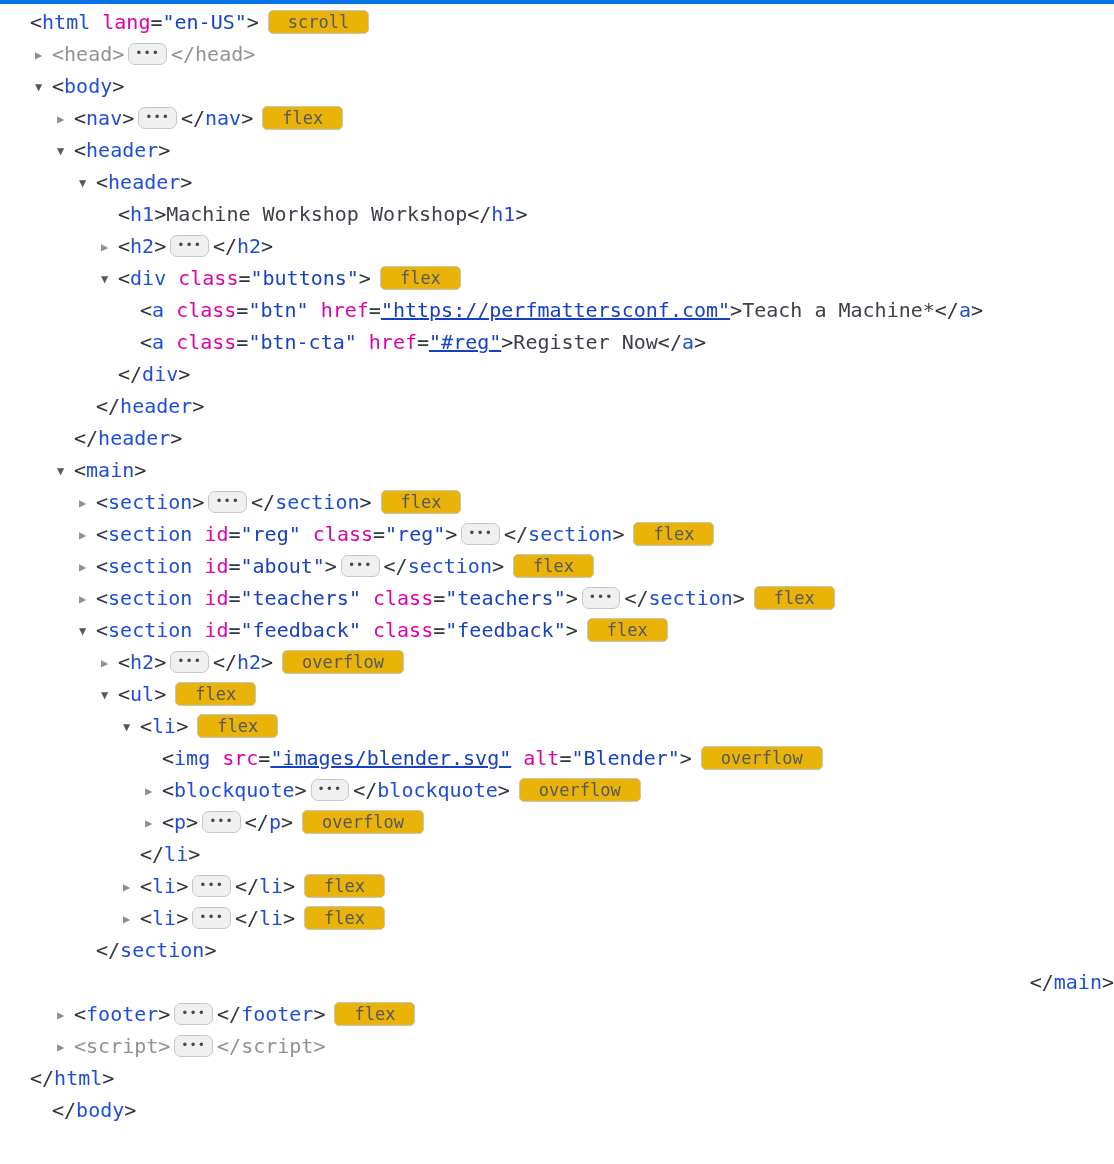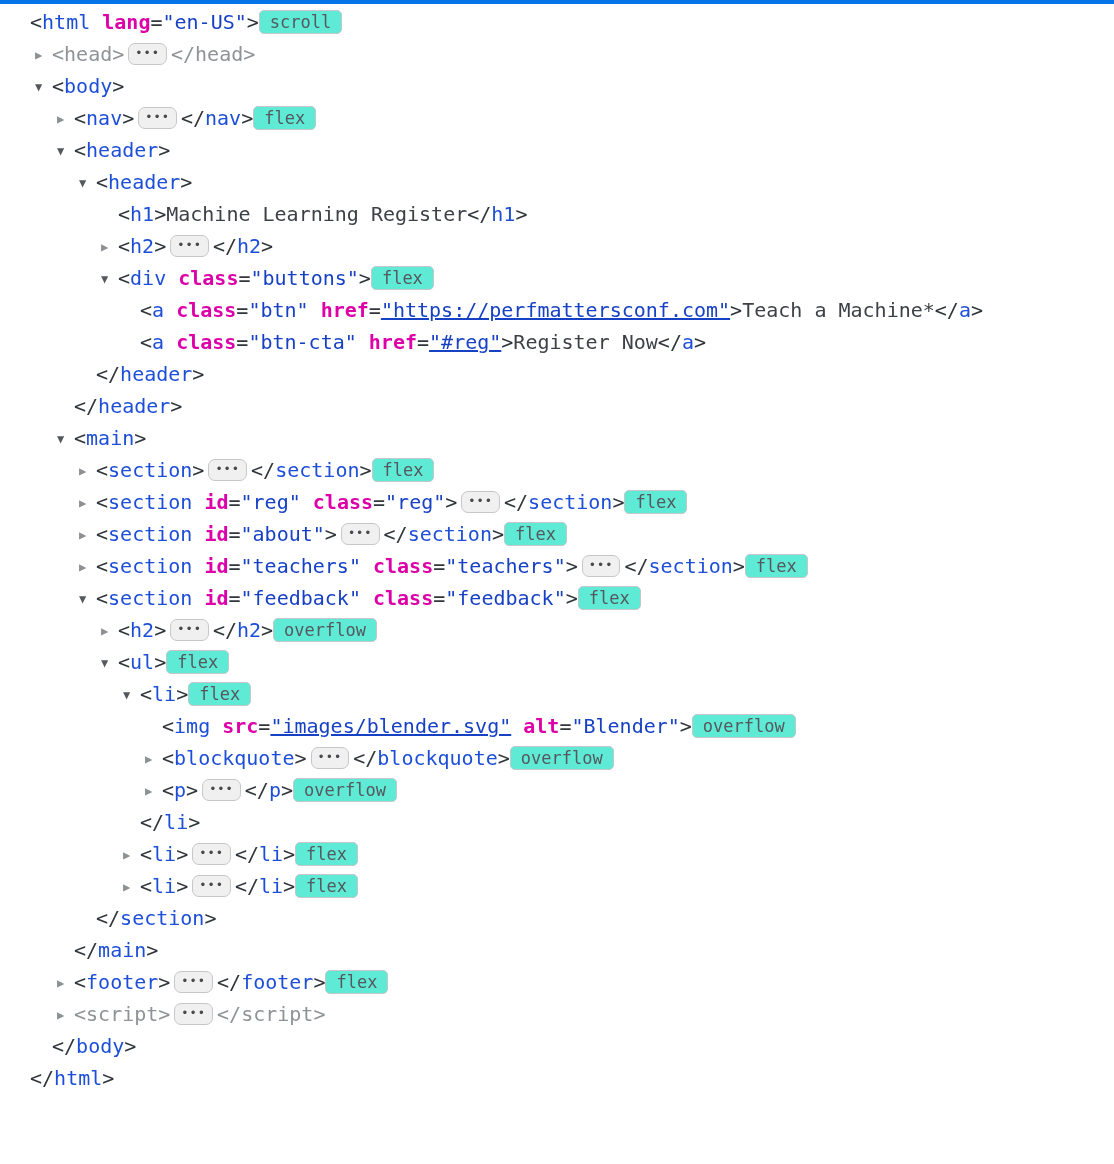--- a/index.html
+++ b/index.html
@@ -21,21 +21,21 @@
     flex: none;
     width: 17px;
     font-size: 12px;
     color: #8c8f93;
     line-height: 1;
     padding-top: 2px;
   }
   .arrow.expanded { color: #55585c; }
   .tk-bracket { color: #30353b; }
   .tk-tag  { color: #1d4ed8; }
-  .tk-attr { color: #dd00a9; font-weight: bold; }
+  .tk-attr { color: #dd00a9; }
   .tk-val  { color: #1741c4; }
   .tk-val.link { text-decoration: underline; }
   .tk-text { color: #3d4047; }
   .row.muted .tk-bracket, .row.muted .tk-tag { color: #8f9296; }
   .pill {
     flex: none;
     display: inline-block;
     background: #f0f0f1;
     border: 1px solid #c6c7c9;
     border-radius: 7px;
@@ -45,62 +45,64 @@
     margin: 0 4px;
     font-size: 12px;
     letter-spacing: 1px;
     color: #47494d;
   }
   .badge {
     flex: none;
     display: inline-block;
     border: 1px solid #c4c6c8;
     border-radius: 5px;
-    background: #5eead4;
+    background: #eab308;
     color: #55595f;
     font-size: 17px;
     line-height: 22px;
     height: 22px;
-    padding: 0 10px;
+    padding: 0 19px;
+    margin-left: 9px;
   }
 </style>
 </head>
 <body>
 
 <div class="inspector">
   <div class="topbar" style="background: rgb(6, 115, 230);"></div>
   <div class="tree">
       <div class="row" style="padding-left: 13px;"><span class="arrow"></span><span><span class="tk-bracket">&lt;</span><span class="tk-tag">html</span><span class="tk-bracket"> </span><span class="tk-attr">lang</span><span class="tk-bracket">=</span><span class="tk-val">"en-US"</span><span class="tk-bracket">&gt;</span></span><span class="badge">scroll</span></div>
       <div class="row muted" style="padding-left: 35px;"><span class="arrow">▶</span><span><span class="tk-bracket">&lt;</span><span class="tk-tag">head</span><span class="tk-bracket">&gt;</span></span><span class="pill">•••</span><span><span class="tk-bracket">&lt;/</span><span class="tk-tag">head</span><span class="tk-bracket">&gt;</span></span></div>
       <div class="row" style="padding-left: 35px;"><span class="arrow expanded">▼</span><span><span class="tk-bracket">&lt;</span><span class="tk-tag">body</span><span class="tk-bracket">&gt;</span></span></div>
       <div class="row" style="padding-left: 57px;"><span class="arrow">▶</span><span><span class="tk-bracket">&lt;</span><span class="tk-tag">nav</span><span class="tk-bracket">&gt;</span></span><span class="pill">•••</span><span><span class="tk-bracket">&lt;/</span><span class="tk-tag">nav</span><span class="tk-bracket">&gt;</span></span><span class="badge">flex</span></div>
       <div class="row" style="padding-left: 57px;"><span class="arrow expanded">▼</span><span><span class="tk-bracket">&lt;</span><span class="tk-tag">header</span><span class="tk-bracket">&gt;</span></span></div>
       <div class="row" style="padding-left: 79px;"><span class="arrow expanded">▼</span><span><span class="tk-bracket">&lt;</span><span class="tk-tag">header</span><span class="tk-bracket">&gt;</span></span></div>
-      <div class="row" style="padding-left: 101px;"><span class="arrow"></span><span><span class="tk-bracket">&lt;</span><span class="tk-tag">h1</span><span class="tk-bracket">&gt;</span></span><span class="tk-text">Machine Learning Register</span><span><span class="tk-bracket">&lt;/</span><span class="tk-tag">h1</span><span class="tk-bracket">&gt;</span></span></div>
+      <div class="row" style="padding-left: 101px;"><span class="arrow"></span><span><span class="tk-bracket">&lt;</span><span class="tk-tag">h1</span><span class="tk-bracket">&gt;</span></span><span class="tk-text">Machine Workshop Workshop</span><span><span class="tk-bracket">&lt;/</span><span class="tk-tag">h1</span><span class="tk-bracket">&gt;</span></span></div>
       <div class="row" style="padding-left: 101px;"><span class="arrow">▶</span><span><span class="tk-bracket">&lt;</span><span class="tk-tag">h2</span><span class="tk-bracket">&gt;</span></span><span class="pill">•••</span><span><span class="tk-bracket">&lt;/</span><span class="tk-tag">h2</span><span class="tk-bracket">&gt;</span></span></div>
       <div class="row" style="padding-left: 101px;"><span class="arrow expanded">▼</span><span><span class="tk-bracket">&lt;</span><span class="tk-tag">div</span><span class="tk-bracket"> </span><span class="tk-attr">class</span><span class="tk-bracket">=</span><span class="tk-val">"buttons"</span><span class="tk-bracket">&gt;</span></span><span class="badge">flex</span></div>
       <div class="row" style="padding-left: 123px;"><span class="arrow"></span><span><span class="tk-bracket">&lt;</span><span class="tk-tag">a</span><span class="tk-bracket"> </span><span class="tk-attr">class</span><span class="tk-bracket">=</span><span class="tk-val">"btn"</span><span class="tk-bracket"> </span><span class="tk-attr">href</span><span class="tk-bracket">=</span><span class="tk-val link">"https://perfmattersconf.com"</span><span class="tk-bracket">&gt;</span></span><span class="tk-text">Teach a Machine*</span><span><span class="tk-bracket">&lt;/</span><span class="tk-tag">a</span><span class="tk-bracket">&gt;</span></span></div>
       <div class="row" style="padding-left: 123px;"><span class="arrow"></span><span><span class="tk-bracket">&lt;</span><span class="tk-tag">a</span><span class="tk-bracket"> </span><span class="tk-attr">class</span><span class="tk-bracket">=</span><span class="tk-val">"btn-cta"</span><span class="tk-bracket"> </span><span class="tk-attr">href</span><span class="tk-bracket">=</span><span class="tk-val link">"#reg"</span><span class="tk-bracket">&gt;</span></span><span class="tk-text">Register Now</span><span><span class="tk-bracket">&lt;/</span><span class="tk-tag">a</span><span class="tk-bracket">&gt;</span></span></div>
+      <div class="row" style="padding-left: 101px;"><span class="arrow"></span><span><span class="tk-bracket">&lt;/</span><span class="tk-tag">div</span><span class="tk-bracket">&gt;</span></span></div>
       <div class="row" style="padding-left: 79px;"><span class="arrow"></span><span><span class="tk-bracket">&lt;/</span><span class="tk-tag">header</span><span class="tk-bracket">&gt;</span></span></div>
       <div class="row" style="padding-left: 57px;"><span class="arrow"></span><span><span class="tk-bracket">&lt;/</span><span class="tk-tag">header</span><span class="tk-bracket">&gt;</span></span></div>
       <div class="row" style="padding-left: 57px;"><span class="arrow expanded">▼</span><span><span class="tk-bracket">&lt;</span><span class="tk-tag">main</span><span class="tk-bracket">&gt;</span></span></div>
       <div class="row" style="padding-left: 79px;"><span class="arrow">▶</span><span><span class="tk-bracket">&lt;</span><span class="tk-tag">section</span><span class="tk-bracket">&gt;</span></span><span class="pill">•••</span><span><span class="tk-bracket">&lt;/</span><span class="tk-tag">section</span><span class="tk-bracket">&gt;</span></span><span class="badge">flex</span></div>
       <div class="row" style="padding-left: 79px;"><span class="arrow">▶</span><span><span class="tk-bracket">&lt;</span><span class="tk-tag">section</span><span class="tk-bracket"> </span><span class="tk-attr">id</span><span class="tk-bracket">=</span><span class="tk-val">"reg"</span><span class="tk-bracket"> </span><span class="tk-attr">class</span><span class="tk-bracket">=</span><span class="tk-val">"reg"</span><span class="tk-bracket">&gt;</span></span><span class="pill">•••</span><span><span class="tk-bracket">&lt;/</span><span class="tk-tag">section</span><span class="tk-bracket">&gt;</span></span><span class="badge">flex</span></div>
       <div class="row" style="padding-left: 79px;"><span class="arrow">▶</span><span><span class="tk-bracket">&lt;</span><span class="tk-tag">section</span><span class="tk-bracket"> </span><span class="tk-attr">id</span><span class="tk-bracket">=</span><span class="tk-val">"about"</span><span class="tk-bracket">&gt;</span></span><span class="pill">•••</span><span><span class="tk-bracket">&lt;/</span><span class="tk-tag">section</span><span class="tk-bracket">&gt;</span></span><span class="badge">flex</span></div>
       <div class="row" style="padding-left: 79px;"><span class="arrow">▶</span><span><span class="tk-bracket">&lt;</span><span class="tk-tag">section</span><span class="tk-bracket"> </span><span class="tk-attr">id</span><span class="tk-bracket">=</span><span class="tk-val">"teachers"</span><span class="tk-bracket"> </span><span class="tk-attr">class</span><span class="tk-bracket">=</span><span class="tk-val">"teachers"</span><span class="tk-bracket">&gt;</span></span><span class="pill">•••</span><span><span class="tk-bracket">&lt;/</span><span class="tk-tag">section</span><span class="tk-bracket">&gt;</span></span><span class="badge">flex</span></div>
       <div class="row" style="padding-left: 79px;"><span class="arrow expanded">▼</span><span><span class="tk-bracket">&lt;</span><span class="tk-tag">section</span><span class="tk-bracket"> </span><span class="tk-attr">id</span><span class="tk-bracket">=</span><span class="tk-val">"feedback"</span><span class="tk-bracket"> </span><span class="tk-attr">class</span><span class="tk-bracket">=</span><span class="tk-val">"feedback"</span><span class="tk-bracket">&gt;</span></span><span class="badge">flex</span></div>
       <div class="row" style="padding-left: 101px;"><span class="arrow">▶</span><span><span class="tk-bracket">&lt;</span><span class="tk-tag">h2</span><span class="tk-bracket">&gt;</span></span><span class="pill">•••</span><span><span class="tk-bracket">&lt;/</span><span class="tk-tag">h2</span><span class="tk-bracket">&gt;</span></span><span class="badge">overflow</span></div>
       <div class="row" style="padding-left: 101px;"><span class="arrow expanded">▼</span><span><span class="tk-bracket">&lt;</span><span class="tk-tag">ul</span><span class="tk-bracket">&gt;</span></span><span class="badge">flex</span></div>
       <div class="row" style="padding-left: 123px;"><span class="arrow expanded">▼</span><span><span class="tk-bracket">&lt;</span><span class="tk-tag">li</span><span class="tk-bracket">&gt;</span></span><span class="badge">flex</span></div>
       <div class="row" style="padding-left: 145px;"><span class="arrow"></span><span><span class="tk-bracket">&lt;</span><span class="tk-tag">img</span><span class="tk-bracket"> </span><span class="tk-attr">src</span><span class="tk-bracket">=</span><span class="tk-val link">"images/blender.svg"</span><span class="tk-bracket"> </span><span class="tk-attr">alt</span><span class="tk-bracket">=</span><span class="tk-val">"Blender"</span><span class="tk-bracket">&gt;</span></span><span class="badge">overflow</span></div>
       <div class="row" style="padding-left: 145px;"><span class="arrow">▶</span><span><span class="tk-bracket">&lt;</span><span class="tk-tag">blockquote</span><span class="tk-bracket">&gt;</span></span><span class="pill">•••</span><span><span class="tk-bracket">&lt;/</span><span class="tk-tag">blockquote</span><span class="tk-bracket">&gt;</span></span><span class="badge">overflow</span></div>
       <div class="row" style="padding-left: 145px;"><span class="arrow">▶</span><span><span class="tk-bracket">&lt;</span><span class="tk-tag">p</span><span class="tk-bracket">&gt;</span></span><span class="pill">•••</span><span><span class="tk-bracket">&lt;/</span><span class="tk-tag">p</span><span class="tk-bracket">&gt;</span></span><span class="badge">overflow</span></div>
       <div class="row" style="padding-left: 123px;"><span class="arrow"></span><span><span class="tk-bracket">&lt;/</span><span class="tk-tag">li</span><span class="tk-bracket">&gt;</span></span></div>
       <div class="row" style="padding-left: 123px;"><span class="arrow">▶</span><span><span class="tk-bracket">&lt;</span><span class="tk-tag">li</span><span class="tk-bracket">&gt;</span></span><span class="pill">•••</span><span><span class="tk-bracket">&lt;/</span><span class="tk-tag">li</span><span class="tk-bracket">&gt;</span></span><span class="badge">flex</span></div>
       <div class="row" style="padding-left: 123px;"><span class="arrow">▶</span><span><span class="tk-bracket">&lt;</span><span class="tk-tag">li</span><span class="tk-bracket">&gt;</span></span><span class="pill">•••</span><span><span class="tk-bracket">&lt;/</span><span class="tk-tag">li</span><span class="tk-bracket">&gt;</span></span><span class="badge">flex</span></div>
       <div class="row" style="padding-left: 79px;"><span class="arrow"></span><span><span class="tk-bracket">&lt;/</span><span class="tk-tag">section</span><span class="tk-bracket">&gt;</span></span></div>
-      <div class="row" style="padding-left: 57px;"><span class="arrow"></span><span><span class="tk-bracket">&lt;/</span><span class="tk-tag">main</span><span class="tk-bracket">&gt;</span></span></div>
+      <div class="row" style="padding-left: 57px; justify-content: space-between;"><span class="arrow"></span><span><span class="tk-bracket">&lt;/</span><span class="tk-tag">main</span><span class="tk-bracket">&gt;</span></span></div>
       <div class="row" style="padding-left: 57px;"><span class="arrow">▶</span><span><span class="tk-bracket">&lt;</span><span class="tk-tag">footer</span><span class="tk-bracket">&gt;</span></span><span class="pill">•••</span><span><span class="tk-bracket">&lt;/</span><span class="tk-tag">footer</span><span class="tk-bracket">&gt;</span></span><span class="badge">flex</span></div>
       <div class="row muted" style="padding-left: 57px;"><span class="arrow">▶</span><span><span class="tk-bracket">&lt;</span><span class="tk-tag">script</span><span class="tk-bracket">&gt;</span></span><span class="pill">•••</span><span><span class="tk-bracket">&lt;/</span><span class="tk-tag">script</span><span class="tk-bracket">&gt;</span></span></div>
+      <div class="row" style="padding-left: 13px;"><span class="arrow"></span><span><span class="tk-bracket">&lt;/</span><span class="tk-tag">html</span><span class="tk-bracket">&gt;</span></span></div>
       <div class="row" style="padding-left: 35px;"><span class="arrow"></span><span><span class="tk-bracket">&lt;/</span><span class="tk-tag">body</span><span class="tk-bracket">&gt;</span></span></div>
-      <div class="row" style="padding-left: 13px;"><span class="arrow"></span><span><span class="tk-bracket">&lt;/</span><span class="tk-tag">html</span><span class="tk-bracket">&gt;</span></span></div>
     </div>
 </div>
 
 </body></html>

